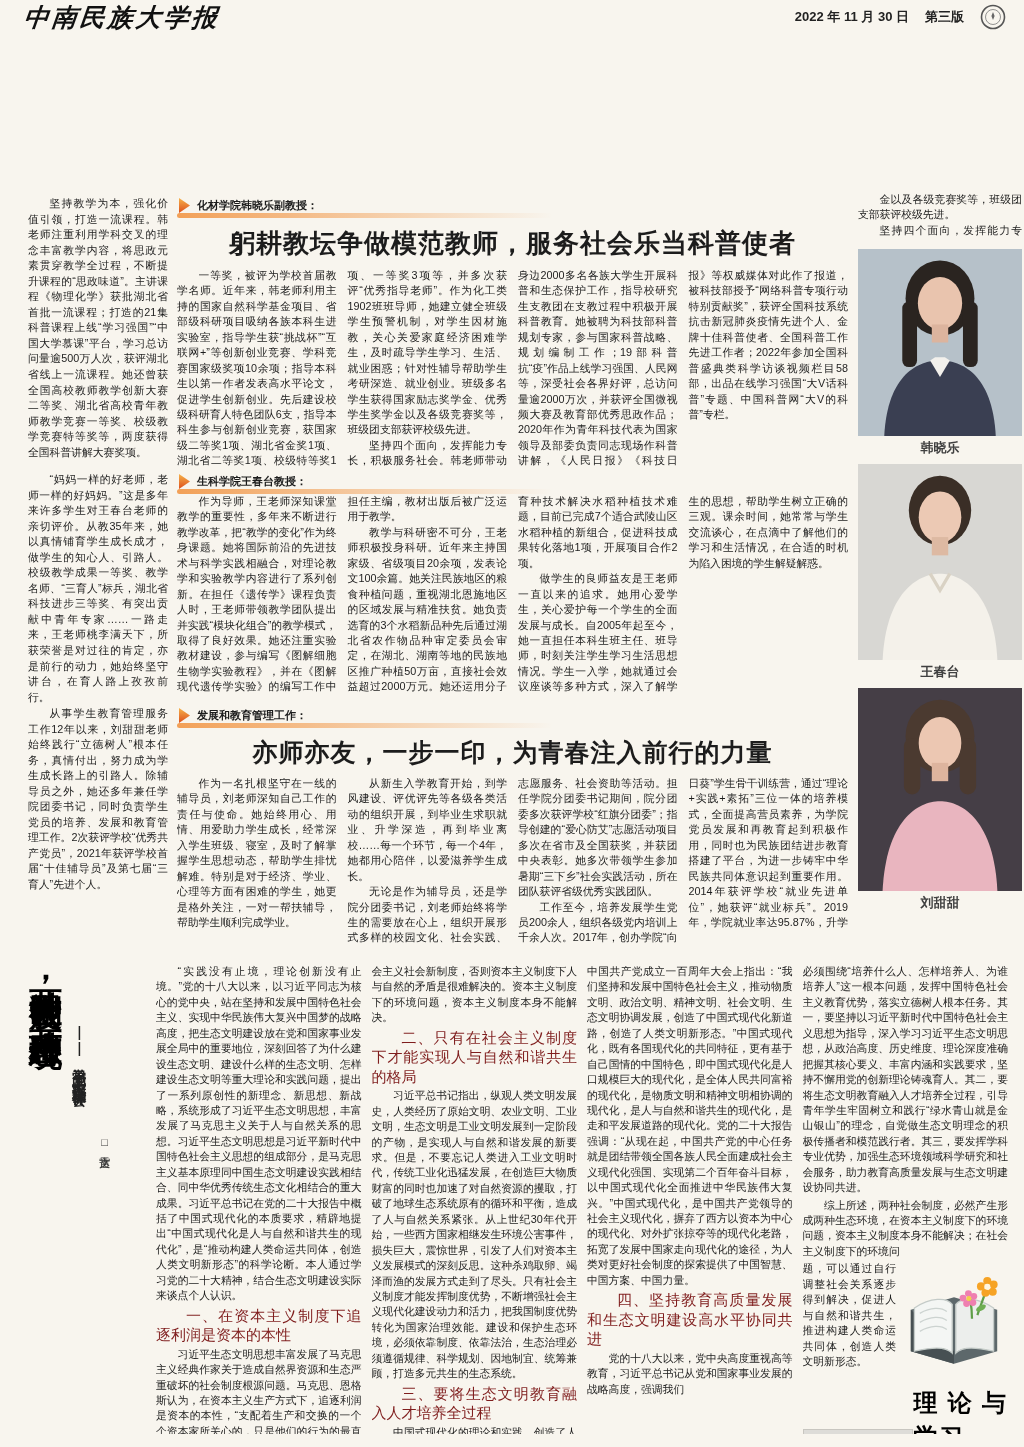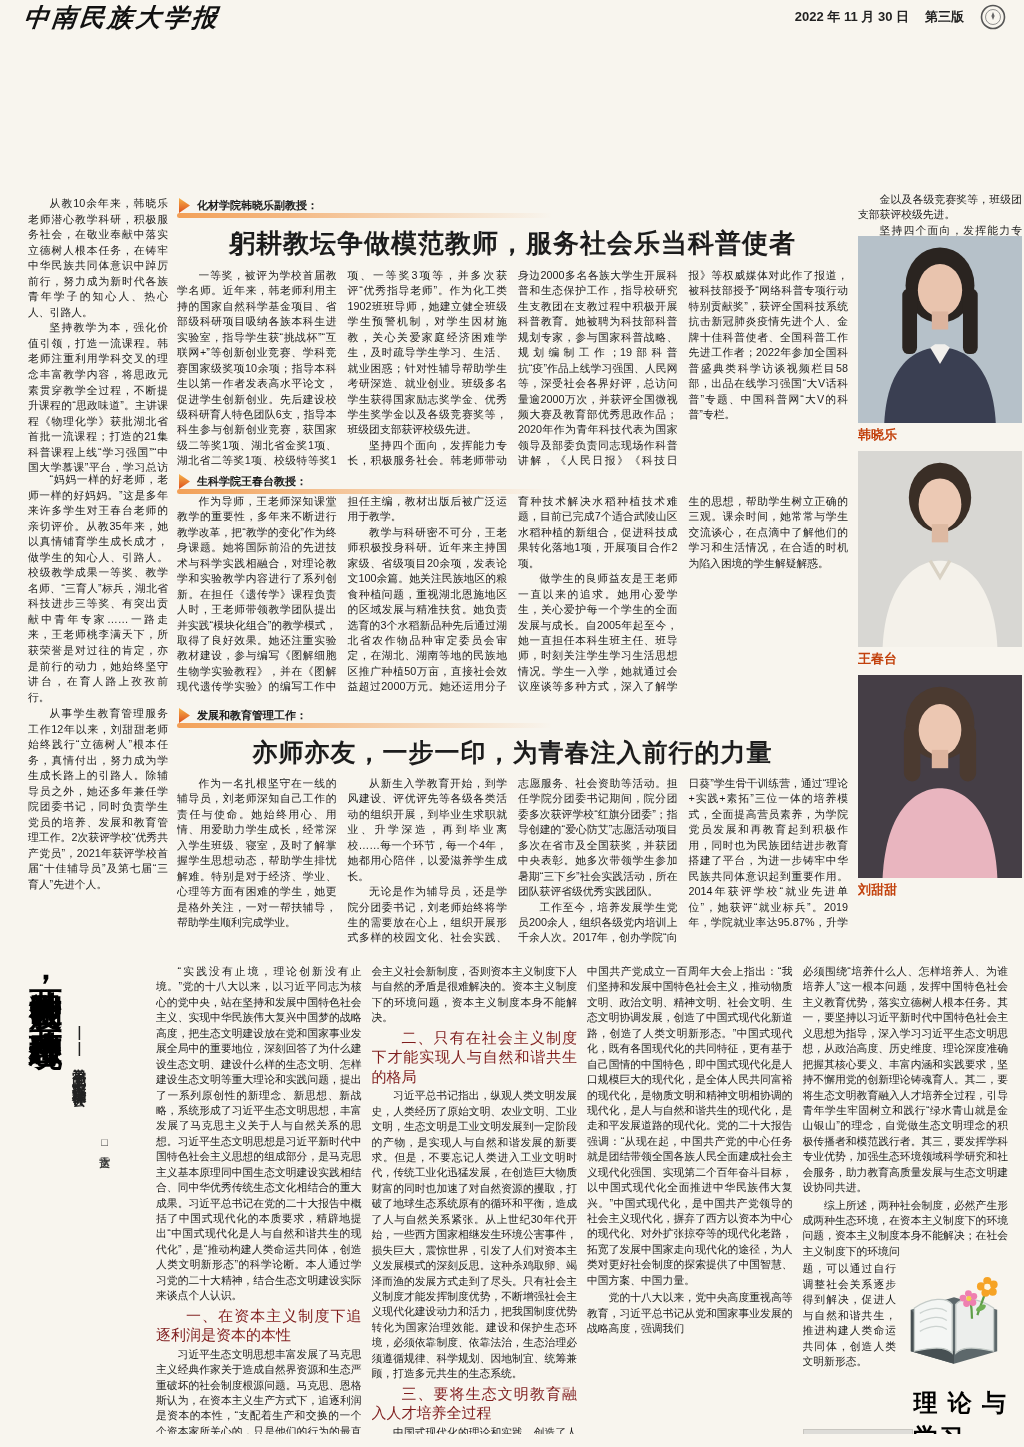--- a/index.html
+++ b/index.html
@@ -44,26 +44,26 @@
           clip-path:polygon(0 0,100% 50%,0 100%);}
   .sec-name{font-size:11px;font-weight:900;}
   .sec-title{margin:8px 0 7px;text-align:center;font-weight:900;letter-spacing:1px;
              font-family:"Liberation Serif","DejaVu Serif",serif;}
   .a1 .sec-title{font-size:26px;} .a2 .sec-title{font-size:27px;} .a3 .sec-title{font-size:25px;}
   .bodytxt{flex:1;overflow:hidden;column-count:4;column-gap:11px;column-fill:auto;
            font-size:10.8px;line-height:1.43;text-align:justify;}
 
   
   .rail{position:absolute;top:192px;left:858px;width:164px;height:766px;overflow:hidden;}
-  .rail-text{font-size:10.8px;line-height:1.42;text-align:justify;height:44px;overflow:hidden;margin-bottom:0;}
+  .rail-text{font-size:10.8px;line-height:1.42;text-align:justify;height:44px;overflow:hidden;margin-bottom:13px;}
   .rail-text p{margin:0;text-indent:2em;}
   .photo{margin:0 0 2px;}
   .photo-img{width:164px;overflow:hidden;}
   .photo-img svg{display:block;width:164px;}
-  .photo-caption{color:#c2410c;font-weight:bold;font-size:13px;padding:3px 0 5px;}
+  .photo-caption{color:#404040;font-weight:bold;font-size:13px;text-align:center;padding:3px 0 5px;}
 
   
   .theory{position:absolute;top:964px;left:28px;right:16px;height:470px;display:flex;gap:10px;}
   .vblock{flex:none;width:118px;height:100%;display:flex;gap:8px;}
   .vtitle{writing-mode:vertical-rl;text-orientation:mixed;font-size:33px;font-weight:900;line-height:1.05;letter-spacing:1px;color:#000;}
   .vsub{writing-mode:vertical-rl;font-size:14px;font-weight:600;letter-spacing:2px;padding-top:62px;color:#222;}
   .vauthor{writing-mode:vertical-rl;font-size:11px;padding-top:172px;color:#333;}
   .bcol{flex:1;font-size:10.8px;line-height:1.43;text-align:justify;overflow:hidden;}
   .bcol p{margin:0 0 2px;text-indent:2em;}
   .bhead{color:#7f1d1d;font-weight:400;font-size:15px;line-height:1.3;margin:7px 0 5px;text-indent:0;}
@@ -92,21 +92,20 @@
         </svg>
       </span>
     </div>
   </header>
 
 
   <div class="content">
 
     <section class="article a1">
       <div class="intro">
-        <p>从教10余年来，韩晓乐老师潜心教学科研，积极服务社会，在敬业奉献中落实立德树人根本任务，在铸牢中华民族共同体意识中踔厉前行，努力成为新时代各族青年学子的知心人、热心人、引路人。</p>
         <p>坚持教学为本，强化价值引领，打造一流课程。韩老师注重利用学科交叉的理念丰富教学内容，将思政元素贯穿教学全过程，不断提升课程的“思政味道”。主讲课程《物理化学》获批湖北省首批一流课程；打造的21集科普课程上线“学习强国”“中国大学慕课”平台，学习总访问量逾500万人次，获评湖北省线上一流课程。她还曾获全国高校教师教学创新大赛二等奖、湖北省高校青年教师教学竞赛一等奖、校级教学竞赛特等奖等，两度获得全国科普讲解大赛奖项。</p>
       </div>
       <div class="amain">
         <div class="sec-head">
           <span class="marker"></span>
           <span class="sec-name">化材学院韩晓乐副教授：</span>
         </div>
         <h2 class="sec-title">躬耕教坛争做模范教师，服务社会乐当科普使者</h2>
         <div class="bodytxt">
           <p>一等奖，被评为学校首届教学名师。近年来，韩老师利用主持的国家自然科学基金项目、省部级科研项目吸纳各族本科生进实验室，指导学生获“挑战杯”“互联网+”等创新创业竞赛、学科竞赛国家级奖项10余项；指导本科生以第一作者发表高水平论文，促进学生创新创业。先后建设校级科研育人特色团队6支，指导本科生参与创新创业竞赛，获国家级二等奖1项、湖北省金奖1项、湖北省二等奖1项、校级特等奖1项、一等奖3项等，并多次获评“优秀指导老师”。作为化工类1902班班导师，她建立健全班级学生预警机制，对学生因材施教，关心关爱家庭经济困难学生，及时疏导学生学习、生活、就业困惑；针对性辅导帮助学生考研深造、就业创业。班级多名学生获得国家励志奖学金、优秀学生奖学金以及各级竞赛奖等，班级团支部获评校级先进。</p>
@@ -221,20 +220,21 @@
     <div class="bcol">
       <p style="text-indent:0">会主义社会新制度，否则资本主义制度下人与自然的矛盾是很难解决的。资本主义制度下的环境问题，资本主义制度本身不能解决。</p>
       <p class="bhead">二、只有在社会主义制度下才能实现人与自然和谐共生的格局</p>
       <p>习近平总书记指出，纵观人类文明发展史，人类经历了原始文明、农业文明、工业文明，生态文明是工业文明发展到一定阶段的产物，是实现人与自然和谐发展的新要求。但是，不要忘记人类进入工业文明时代，传统工业化迅猛发展，在创造巨大物质财富的同时也加速了对自然资源的攫取，打破了地球生态系统原有的循环和平衡，造成了人与自然关系紧张。从上世纪30年代开始，一些西方国家相继发生环境公害事件，损失巨大，震惊世界，引发了人们对资本主义发展模式的深刻反思。这种杀鸡取卵、竭泽而渔的发展方式走到了尽头。只有社会主义制度才能发挥制度优势，不断增强社会主义现代化建设动力和活力，把我国制度优势转化为国家治理效能。建设和保护生态环境，必须依靠制度、依靠法治，生态治理必须遵循规律、科学规划、因地制宜、统筹兼顾，打造多元共生的生态系统。</p>
       <p class="bhead">三、要将生态文明教育融入人才培养全过程</p>
       <p>中国式现代化的理论和实践，创造了人类文明新形态。2021年4月30日，习近平总书记在主持中共中央政治局第二十九次集体学习时强调，“生态环境保护和经济发展是辩证统一、相辅相成的”，要站在人与自然和谐共生的高度来谋划经济社会发展。习近平总书记在庆祝</p>
     </div>
 
     <div class="bcol">
       <p style="text-indent:0">中国共产党成立一百周年大会上指出：“我们坚持和发展中国特色社会主义，推动物质文明、政治文明、精神文明、社会文明、生态文明协调发展，创造了中国式现代化新道路，创造了人类文明新形态。”中国式现代化，既有各国现代化的共同特征，更有基于自己国情的中国特色，即中国式现代化是人口规模巨大的现代化，是全体人民共同富裕的现代化，是物质文明和精神文明相协调的现代化，是人与自然和谐共生的现代化，是走和平发展道路的现代化。党的二十大报告强调：“从现在起，中国共产党的中心任务就是团结带领全国各族人民全面建成社会主义现代化强国、实现第二个百年奋斗目标，以中国式现代化全面推进中华民族伟大复兴。”中国式现代化，是中国共产党领导的社会主义现代化，摒弃了西方以资本为中心的现代化、对外扩张掠夺等的现代化老路，拓宽了发展中国家走向现代化的途径，为人类对更好社会制度的探索提供了中国智慧、中国方案、中国力量。</p>
+      <p class="bhead">四、坚持教育高质量发展和生态文明建设高水平协同共进</p>
       <p>党的十八大以来，党中央高度重视高等教育，习近平总书记从党和国家事业发展的战略高度，强调我们</p>
     </div>
 
     <div class="bcol">
       <p style="text-indent:0">必须围绕“培养什么人、怎样培养人、为谁培养人”这一根本问题，发挥中国特色社会主义教育优势，落实立德树人根本任务。其一，要坚持以习近平新时代中国特色社会主义思想为指导，深入学习习近平生态文明思想，从政治高度、历史维度、理论深度准确把握其核心要义、丰富内涵和实践要求，坚持不懈用党的创新理论铸魂育人。其二，要将生态文明教育融入人才培养全过程，引导青年学生牢固树立和践行“绿水青山就是金山银山”的理念，自觉做生态文明理念的积极传播者和模范践行者。其三，要发挥学科专业优势，加强生态环境领域科学研究和社会服务，助力教育高质量发展与生态文明建设协同共进。</p>
       <p>综上所述，两种社会制度，必然产生形成两种生态环境，在资本主义制度下的环境问题，资本主义制度本身不能解决；在社会主义制度下的环境问</p>
       <div class="wrap-row">
         <p style="text-indent:0">题，可以通过自行调整社会关系逐步得到解决，促进人与自然和谐共生，推进构建人类命运共同体，创造人类文明新形态。</p>
         <span class="book">
           <svg width="108" height="112" viewBox="0 0 120 120">

